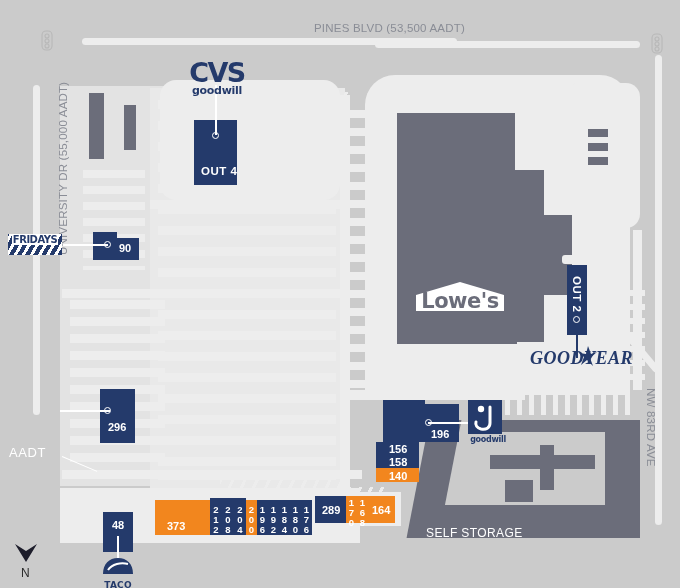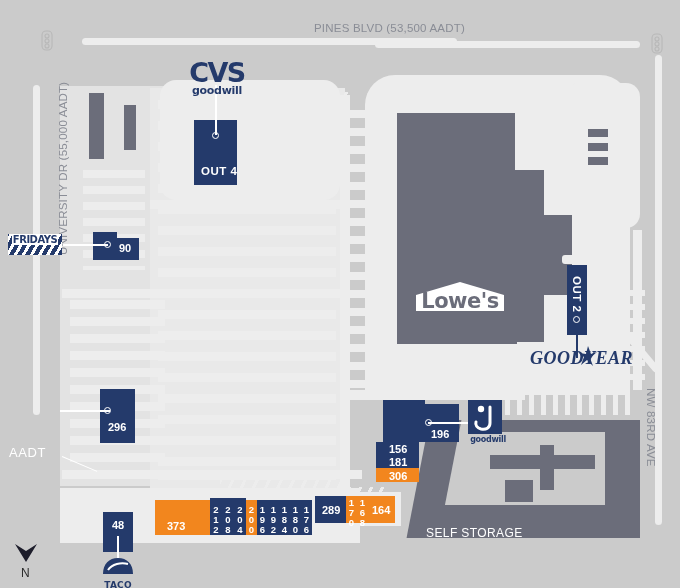--- a/index.html
+++ b/index.html
@@ -379,24 +379,24 @@
         <path d="M22 7 L22 23 C22 28 18 30 13 29 C9 28 7 25 8 22" stroke="#ffffff" stroke-width="3" fill="none" stroke-linecap="round"></path>
       </svg>
     </div>
     <div class="gw-text">goodwill</div>
   </div>
 
   <div class="navy abs" style="left:376px; top:442px; width:43px; height:13px;"></div>
   <div class="suite-label" style="left:389px; top:443px;">156</div>
 
   <div class="navy abs" style="left:376px; top:455px; width:43px; height:13px;"></div>
-  <div class="suite-label" style="left:389px; top:456px;">181</div>
+  <div class="suite-label" style="left:389px; top:456px;">158</div>
 
   <div class="orange abs" style="left:376px; top:468px; width:43px; height:14px;"></div>
-  <div class="suite-label" style="left:389px; top:470px;">306</div>
+  <div class="suite-label" style="left:389px; top:470px;">140</div>
 
   <div class="pave abs" style="left:313px; top:492px; width:88px; height:34px;"></div>
   <div class="navy abs" style="left:315px; top:496px; width:31px; height:27px;"></div>
   <div class="suite-label" style="left:322px; top:504px;">289</div>
 
   <div class="orange abs" style="left:346px; top:496px; width:11px; height:27px;"></div>
   <div class="suite-vert" style="left:346px; top:498px; width:11px;">1
 7
 0</div>
 

